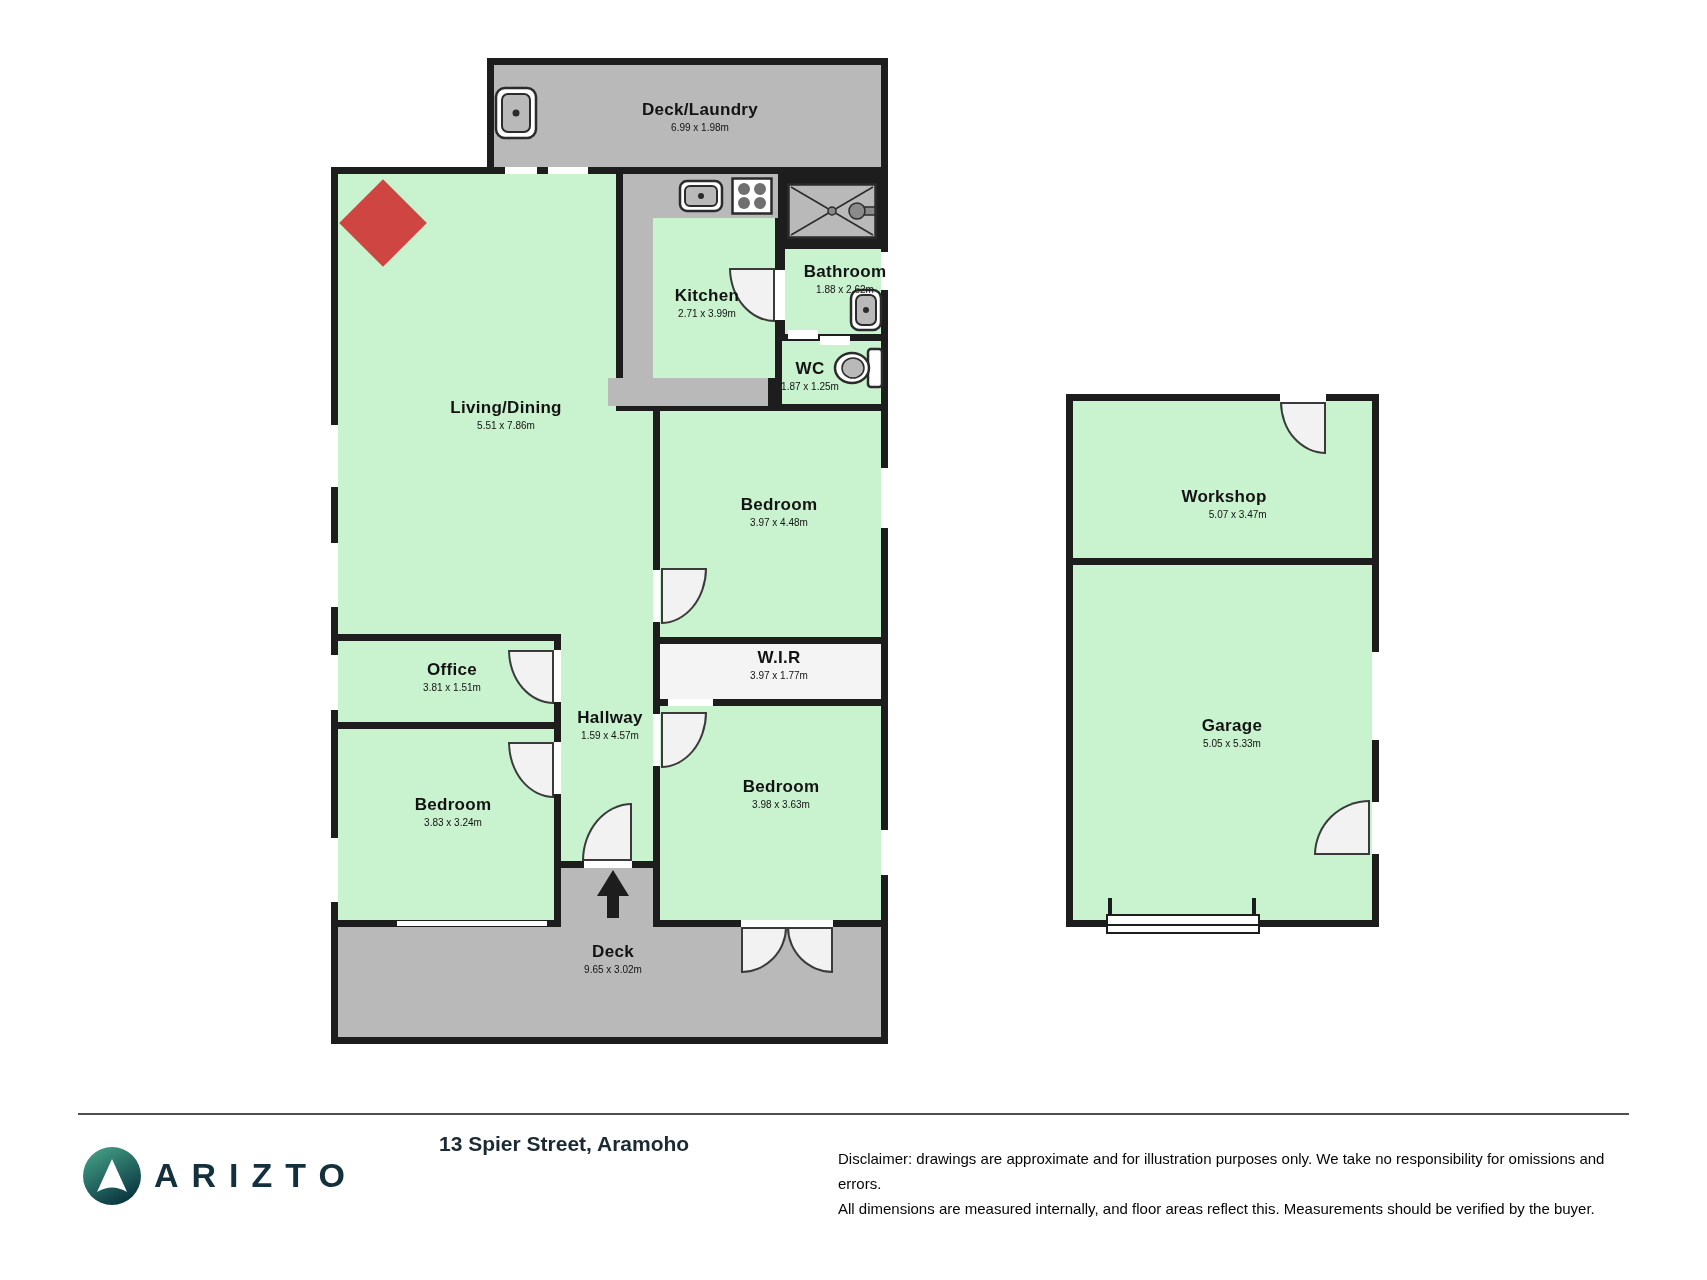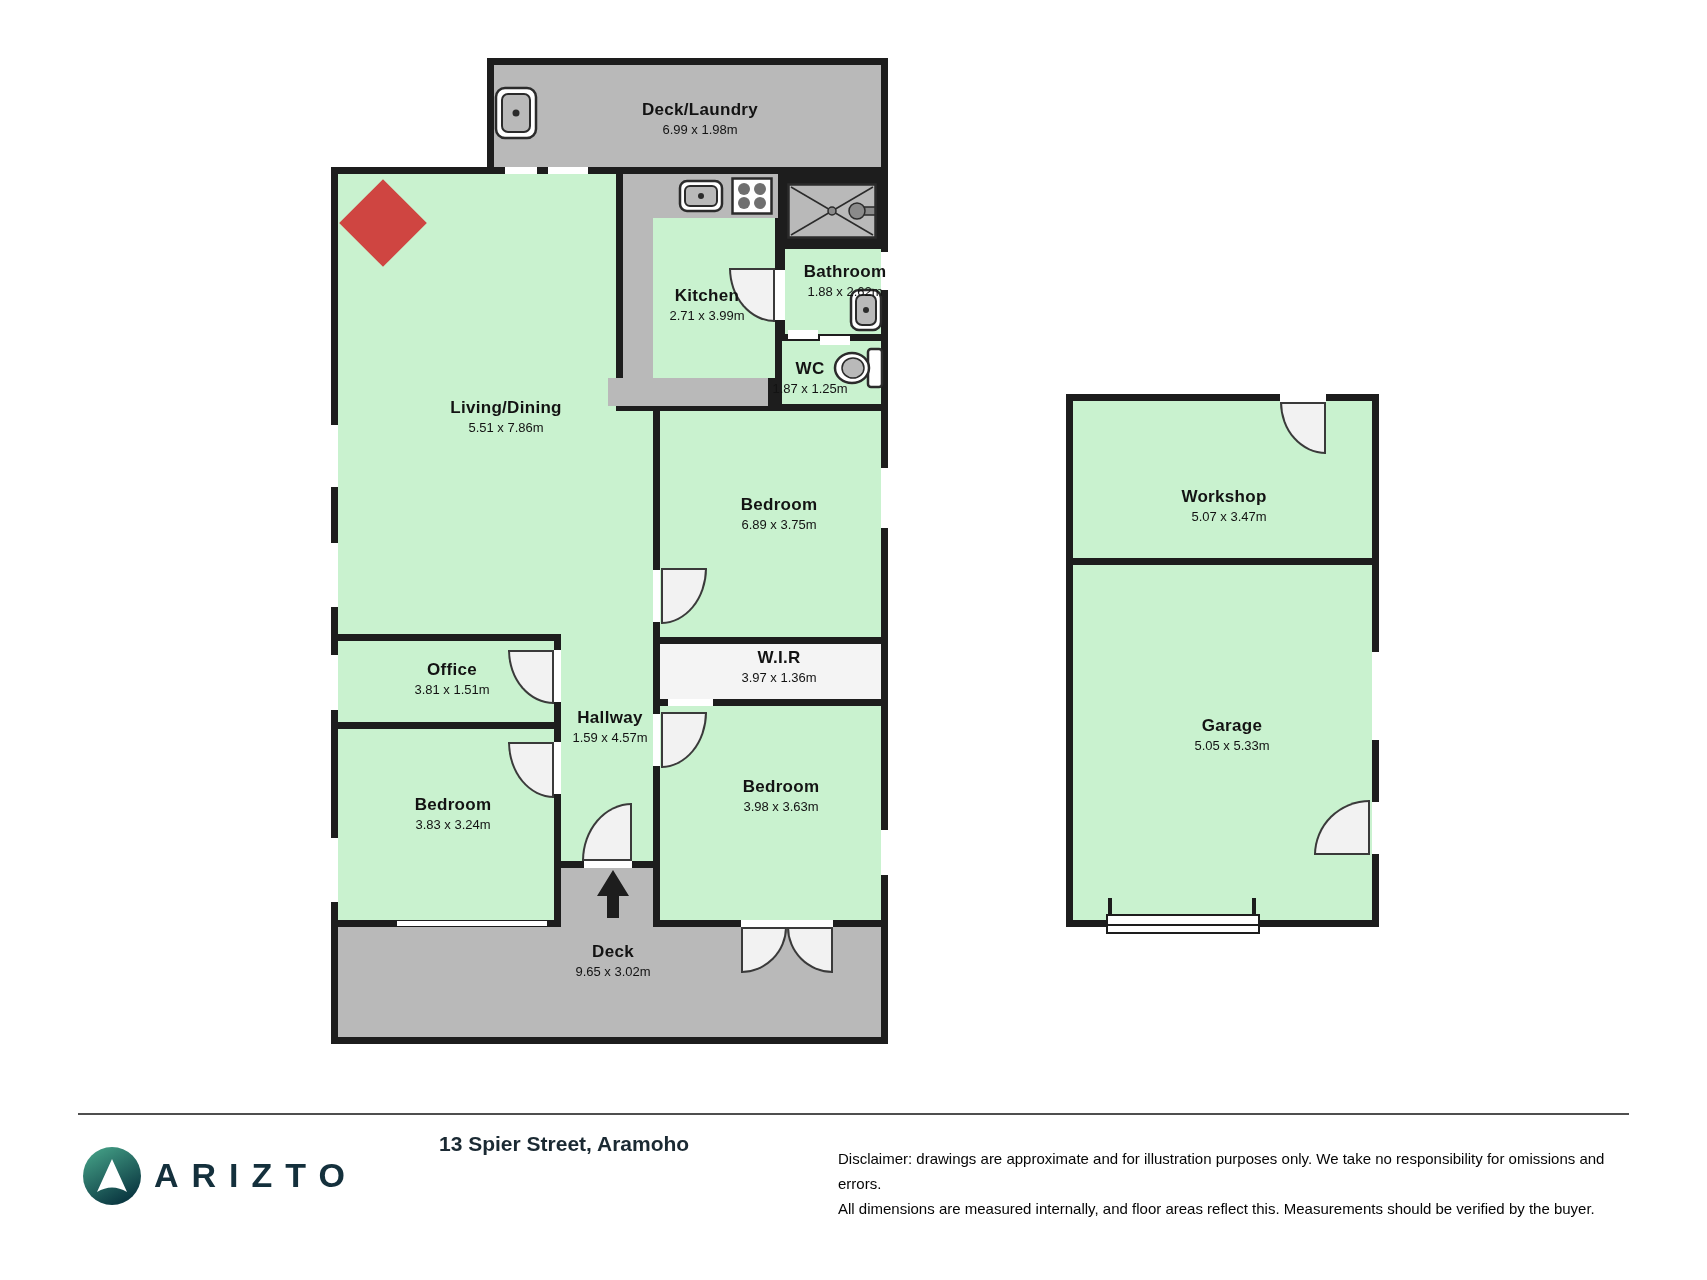--- a/index.html
+++ b/index.html
@@ -10,21 +10,21 @@
   .fill{position:absolute;}
   .green{background:#c9f2cf;}
   .gray{background:#b9b9b9;}
   .wir{background:#f4f4f4;}
   .outlined{border:7px solid #1d1d1d;box-sizing:border-box;}
   .win{position:absolute;background:#ffffff;}
   .gap{position:absolute;background:#ffffff;}
   .door{position:absolute;background:#f2f2f2;border:2px solid #3a3a3a;box-sizing:border-box;}
   .room-label{position:absolute;transform:translateX(-50%);text-align:center;color:#131313;white-space:nowrap;}
   .room-label .nm{display:block;font-weight:700;font-size:17px;letter-spacing:.3px;}
-  .room-label .dm{display:block;font-size:13px;margin-top:2px;}
+  .room-label .dm{display:block;font-size:10px;margin-top:2px;}
   .fireplace{position:absolute;left:352px;top:192px;width:62px;height:62px;background:#cf4541;transform:rotate(45deg);}
   .garage-door{position:absolute;left:1106px;top:914px;width:154px;height:20px;background:#ffffff;
                border:2px solid #1d1d1d;box-sizing:border-box;}
   .garage-door .mid{position:absolute;left:0;right:0;top:8px;height:2px;background:#1d1d1d;}
   .tick{position:absolute;width:4px;height:16px;background:#1d1d1d;}
   .divider{position:absolute;left:78px;top:1113px;width:1551px;height:2px;background:#4f4f4f;}
   .brand{position:absolute;left:154px;top:1156px;font-size:34px;font-weight:600;letter-spacing:13px;color:#14303c;}
   .address{position:absolute;left:398px;top:1132px;font-size:21px;font-weight:600;color:#1b2a33;margin-left:41px;}
   .disclaimer{position:absolute;left:838px;top:1146px;width:800px;font-size:15px;line-height:25px;color:#050505;}
 </style>
@@ -162,25 +162,25 @@
   <div class="room-label" style="left:810px;top:359px;">
     <span class="nm">WC</span>
       <span class="dm">1.87 x 1.25m</span>
     </div>
   <div class="room-label" style="left:506px;top:398px;">
     <span class="nm">Living/Dining</span>
       <span class="dm">5.51 x 7.86m</span>
     </div>
   <div class="room-label" style="left:779px;top:495px;">
     <span class="nm">Bedroom</span>
-      <span class="dm">6.89 x 3.75m</span>
+      <span class="dm">3.97 x 4.48m</span>
     </div>
   <div class="room-label" style="left:779px;top:648px;">
     <span class="nm">W.I.R</span>
-      <span class="dm">3.97 x 1.36m</span>
+      <span class="dm">3.97 x 1.77m</span>
     </div>
   <div class="room-label" style="left:452px;top:660px;">
     <span class="nm">Office</span>
       <span class="dm">3.81 x 1.51m</span>
     </div>
   <div class="room-label" style="left:610px;top:708px;">
     <span class="nm">Hallway</span>
       <span class="dm">1.59 x 4.57m</span>
     </div>
   <div class="room-label" style="left:453px;top:795px;">

